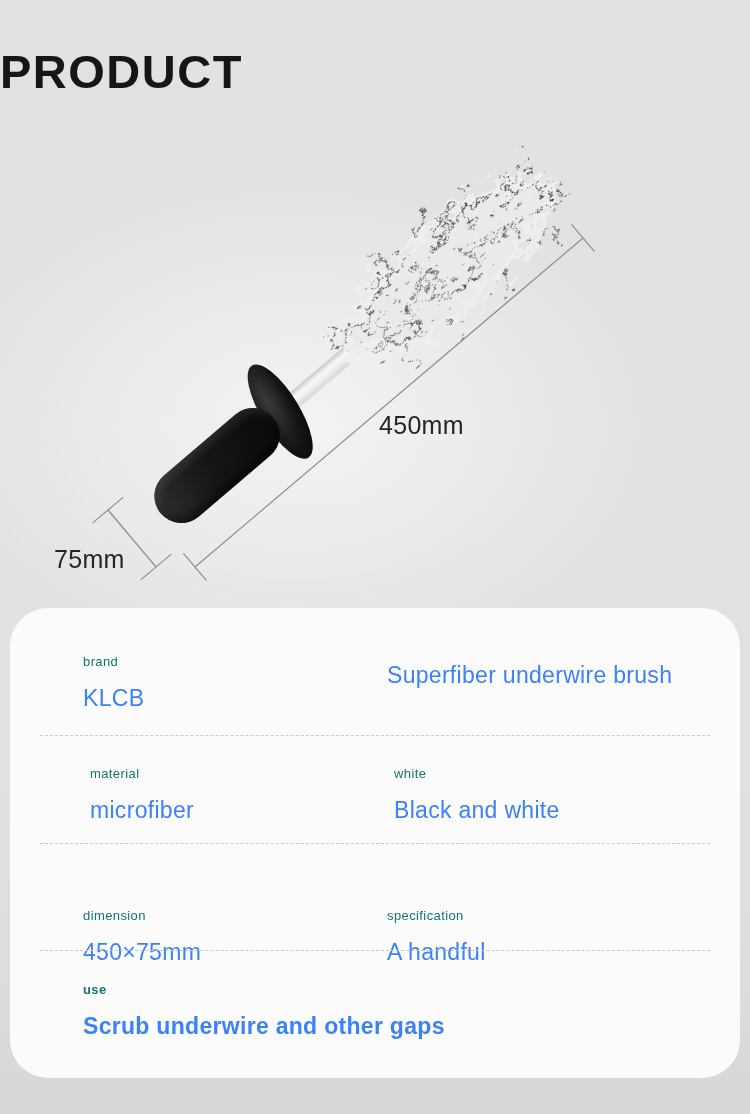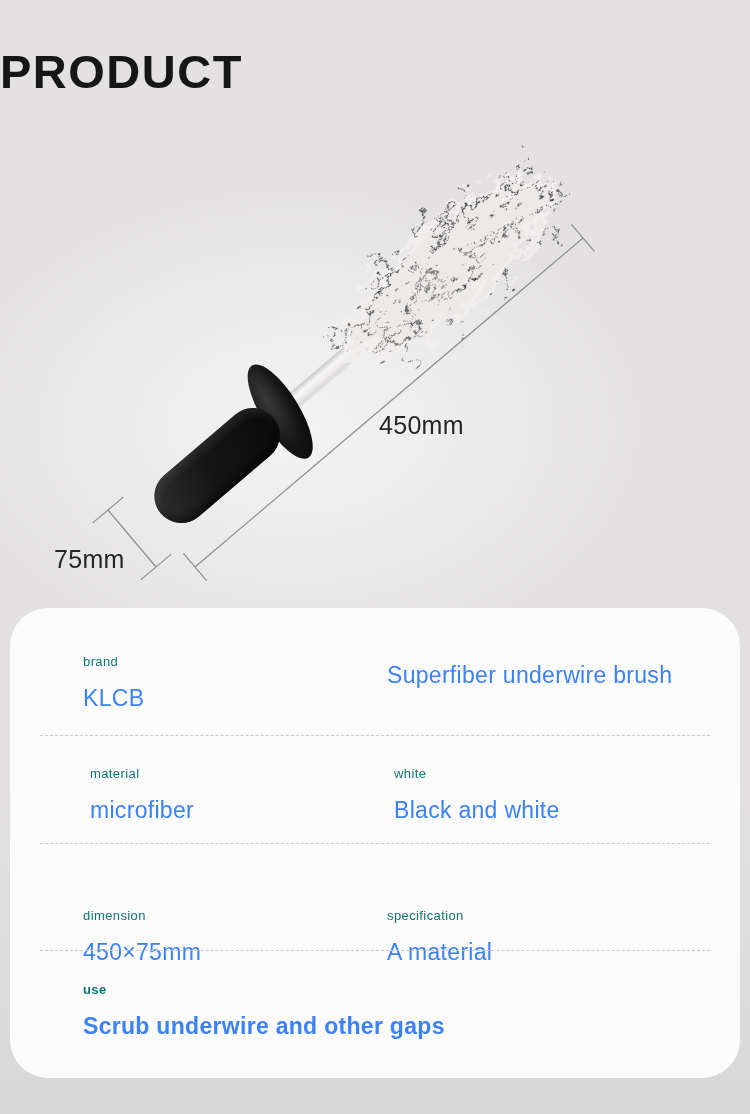--- a/index.html
+++ b/index.html
@@ -181,21 +181,21 @@
     </div>
     <div class="divider d2"></div>
 
     <div class="spec-row two-col r3">
       <div>
         <div class="spec-label">dimension</div>
         <div class="spec-value">450×75mm</div>
       </div>
       <div>
         <div class="spec-label">specification</div>
-        <div class="spec-value">A material</div>
+        <div class="spec-value">A handful</div>
       </div>
     </div>
     <div class="divider d3"></div>
 
     <div class="spec-row r4">
       <div>
         <div class="spec-label">use</div>
         <div class="spec-value">Scrub underwire and other gaps</div>
       </div>
     </div>

